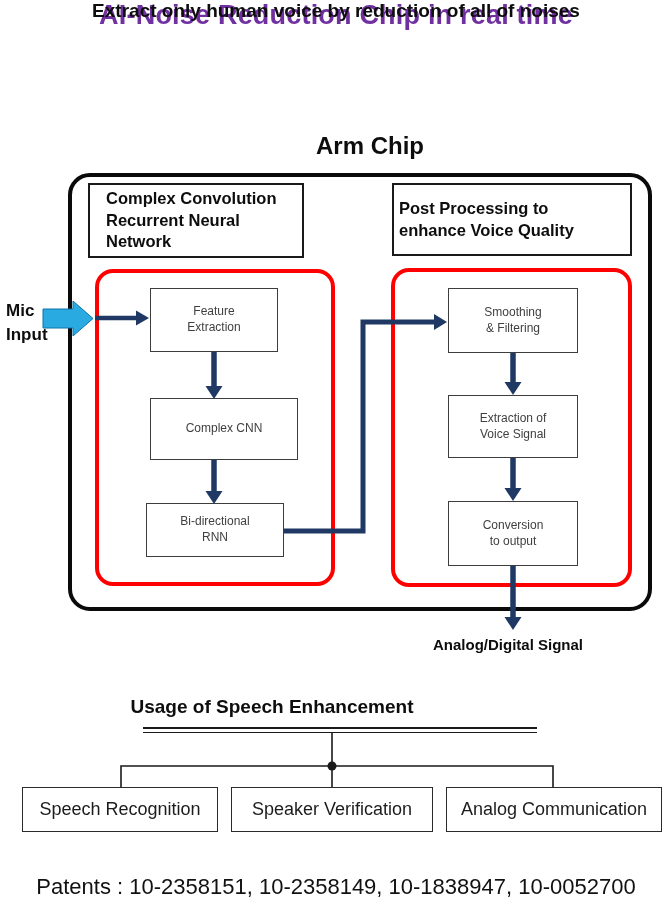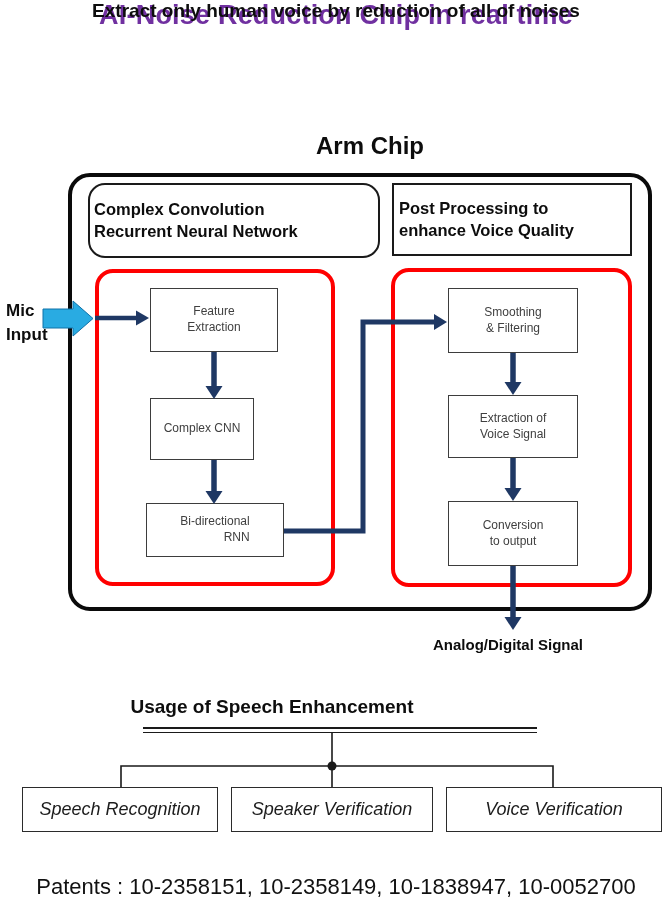--- a/index.html
+++ b/index.html
@@ -18,49 +18,49 @@
   .arm-chip { left:270; top:132px; left:270px; width:200px; font-size:24px; font-weight:700; color:#0d0d0d; }
   .outer-box {
     left:68px; top:173px; width:584px; height:438px; box-sizing:border-box;
     border:4px solid #0a0a0a; border-radius:22px; background:transparent;
   }
   .hdr-box {
     box-sizing:border-box; border:2px solid #1a1a1a; background:#ffffff;
     display:flex; align-items:center; font-size:16.5px; font-weight:700;
     line-height:1.3; color:#0d0d0d;
   }
-  .hdr-left { left:88px; top:183px; width:292px; height:75px; padding-left:4px;border-radius:17px; }
+  .hdr-left { left:88px; top:183px; width:216px; height:75px; padding-left:16px; }
   .hdr-right { left:392px; top:183px; width:240px; height:73px; padding-left:5px; }
   .red-box {
     box-sizing:border-box; border:4px solid #FF0000; border-radius:18px; background:transparent;
   }
   .red-left { left:95px; top:269px; width:240px; height:317px; }
   .red-right { left:391px; top:268px; width:241px; height:319px; }
   .step-box {
     box-sizing:border-box; border:1.5px solid #3d3d3d; background:#ffffff;
     display:flex; align-items:center; justify-content:center; text-align:center;
     font-size:12px; color:#404040; line-height:1.32;
   }
   .step-feature    { left:150px; top:288px; width:128px; height:64px; }
-  .step-cnn        { left:150px; top:398px; width:104px; height:62px; }
-  .step-birnn      { left:146px; top:503px; width:138px; height:54px;text-align:right; }
+  .step-cnn        { left:150px; top:398px; width:148px; height:62px; }
+  .step-birnn      { left:146px; top:503px; width:138px; height:54px; }
   .step-smoothing  { left:448px; top:288px; width:130px; height:65px; }
   .step-extract    { left:448px; top:395px; width:130px; height:63px; }
   .step-convert    { left:448px; top:501px; width:130px; height:65px;text-align:center; }
   .mic-label { left:6px; top:299px; width:70px; font-size:17px; font-weight:700; line-height:1.4; color:#0d0d0d; }
   .analog-label { left:403px; top:636px; width:210px; font-size:15px; font-weight:700; color:#0d0d0d; }
   .usage-title { left:0; top:696px; width:544px; font-size:19px; font-weight:700; color:#0d0d0d; }
   .double-line {
     left:143px; top:727px; width:394px; height:6px; box-sizing:border-box;
     border-top:2px solid #1a1a1a; border-bottom:1px solid #1a1a1a;
   }
   .usage-box {
     top:787px; height:45px; box-sizing:border-box; border:1.5px solid #2b2b2b;
     background:#ffffff; display:flex; align-items:center; justify-content:center;
-    font-size:18px; color:#1c1c1c;font-style:italic;
+    font-size:18px; color:#1c1c1c;
   }
   .usage-1 { left:22px;  width:196px; }
   .usage-2 { left:231px; width:202px; }
   .usage-3 { left:446px; width:216px; }
   .patents { left:0; top:874px; width:672px; font-size:22px; color:#111; }
   .overlay { left:0; top:0; width:672px; height:905px; pointer-events:none; }
 </style>
 </head>
 <body>
 
@@ -95,21 +95,21 @@
 
   <div class="abs mic-label preline">Mic
 Input</div>
   <div class="abs analog-label center">Analog/Digital Signal</div>
 
   <div class="abs usage-title center">Usage of Speech Enhancement</div>
   <div class="abs double-line"></div>
 
   <div class="abs usage-box usage-1">Speech Recognition</div>
   <div class="abs usage-box usage-2">Speaker Verification</div>
-  <div class="abs usage-box usage-3">Voice Verification</div>
+  <div class="abs usage-box usage-3">Analog Communication</div>
 
   <div class="abs patents center">Patents : 10-2358151, 10-2358149, 10-1838947, 10-0052700</div>
 
   <svg class="abs overlay" viewBox="0 0 672 905" xmlns="http://www.w3.org/2000/svg">
 
     <g>
       <polygon points="43,309 73,309 73,301 93,318.5 73,336 73,328 43,328" fill="#29ABE2" stroke="#1072A8" stroke-width="1"></polygon>
     </g>
 
     <g fill="#1F3864">

